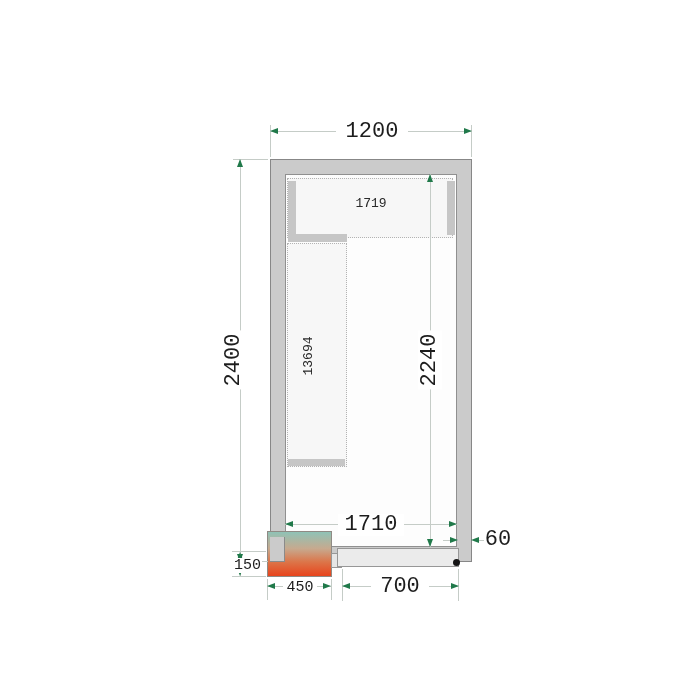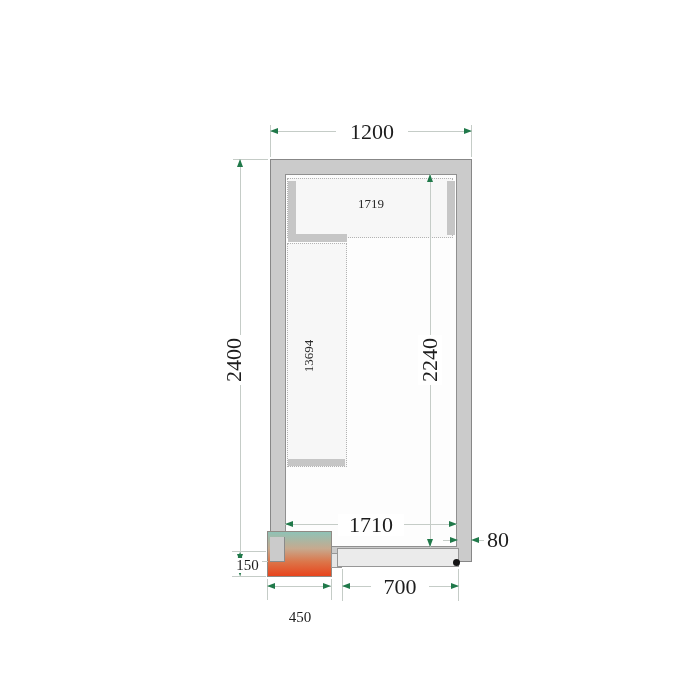--- a/index.html
+++ b/index.html
@@ -1,18 +1,18 @@
 <!DOCTYPE html>
 <html><head>
 <meta charset="utf-8">
 <style>
   html,body{margin:0;padding:0;background:#ffffff;}
   #canvas{
     position:relative;width:700px;height:700px;background:#ffffff;overflow:hidden;
-    font-family:Liberation Serif, serif;color:#1d1d1d;
+    font-family:Liberation Mono, monospace;color:#1d1d1d;
   }
   .abs{position:absolute;box-sizing:border-box;}
   
   .outer-wall{left:270px;top:159px;width:202px;height:403px;background:#cbcbcb;border:1px solid #878787;}
   .interior{left:285px;top:174px;width:172px;height:373px;background:#fdfdfd;border:1px solid #909090;}
   
   .shelf{background:#f7f7f7;border:1px dotted #b3b3b3;}
   .shelf-top{left:287px;top:178px;width:166px;height:60px;}
   .shelf-left{left:287px;top:243px;width:60px;height:224px;}
   .bar{background:#c6c6c6;}
@@ -93,31 +93,31 @@
   <div class="abs vline" style="left:458px;top:569px;height:32px;"></div>
   <div class="abs arr l" style="left:342px;top:583px;"></div>
   <div class="abs arr r" style="left:451px;top:583px;"></div>
   <div class="abs dim big" style="left:371px;top:576px;width:58px;">700</div>
 
   <div class="abs hline" style="left:267px;top:586px;width:64px;"></div>
   <div class="abs vline" style="left:267px;top:579px;height:21px;"></div>
   <div class="abs vline" style="left:331px;top:579px;height:21px;"></div>
   <div class="abs arr l" style="left:267px;top:583px;"></div>
   <div class="abs arr r" style="left:323px;top:583px;"></div>
-  <div class="abs dim small" style="left:283px;top:580px;width:34px;margin-top:30px;">450</div>
+  <div class="abs dim small" style="left:283px;top:580px;width:34px;">450</div>
 
   <div class="abs vline" style="left:240px;top:552px;height:24px;"></div>
   <div class="abs hline" style="left:232px;top:551px;width:34px;"></div>
   <div class="abs hline" style="left:232px;top:576px;width:34px;"></div>
   <div class="abs arr u" style="left:237px;top:552px;"></div>
   <div class="abs arr d" style="left:237px;top:568px;"></div>
   <div class="abs dim small" style="left:233px;top:558px;width:29px;">150</div>
 
   <div class="abs hline" style="left:443px;top:540px;width:7px;"></div>
   <div class="abs hline" style="left:479px;top:540px;width:5px;"></div>
   <div class="abs arr r" style="left:450px;top:537px;"></div>
   <div class="abs arr l" style="left:471px;top:537px;"></div>
-  <div class="abs dim big" style="left:484px;top:529px;width:28px;background:transparent;">80</div>
+  <div class="abs dim big" style="left:484px;top:529px;width:28px;background:transparent;">60</div>
 
   <div class="abs dim shelf-label" style="left:341px;top:197px;width:60px;">1719</div>
   <div class="abs dim shelf-label rot" style="left:308px;top:356px;">13694</div>
 
 </div>
 
 </body></html>

